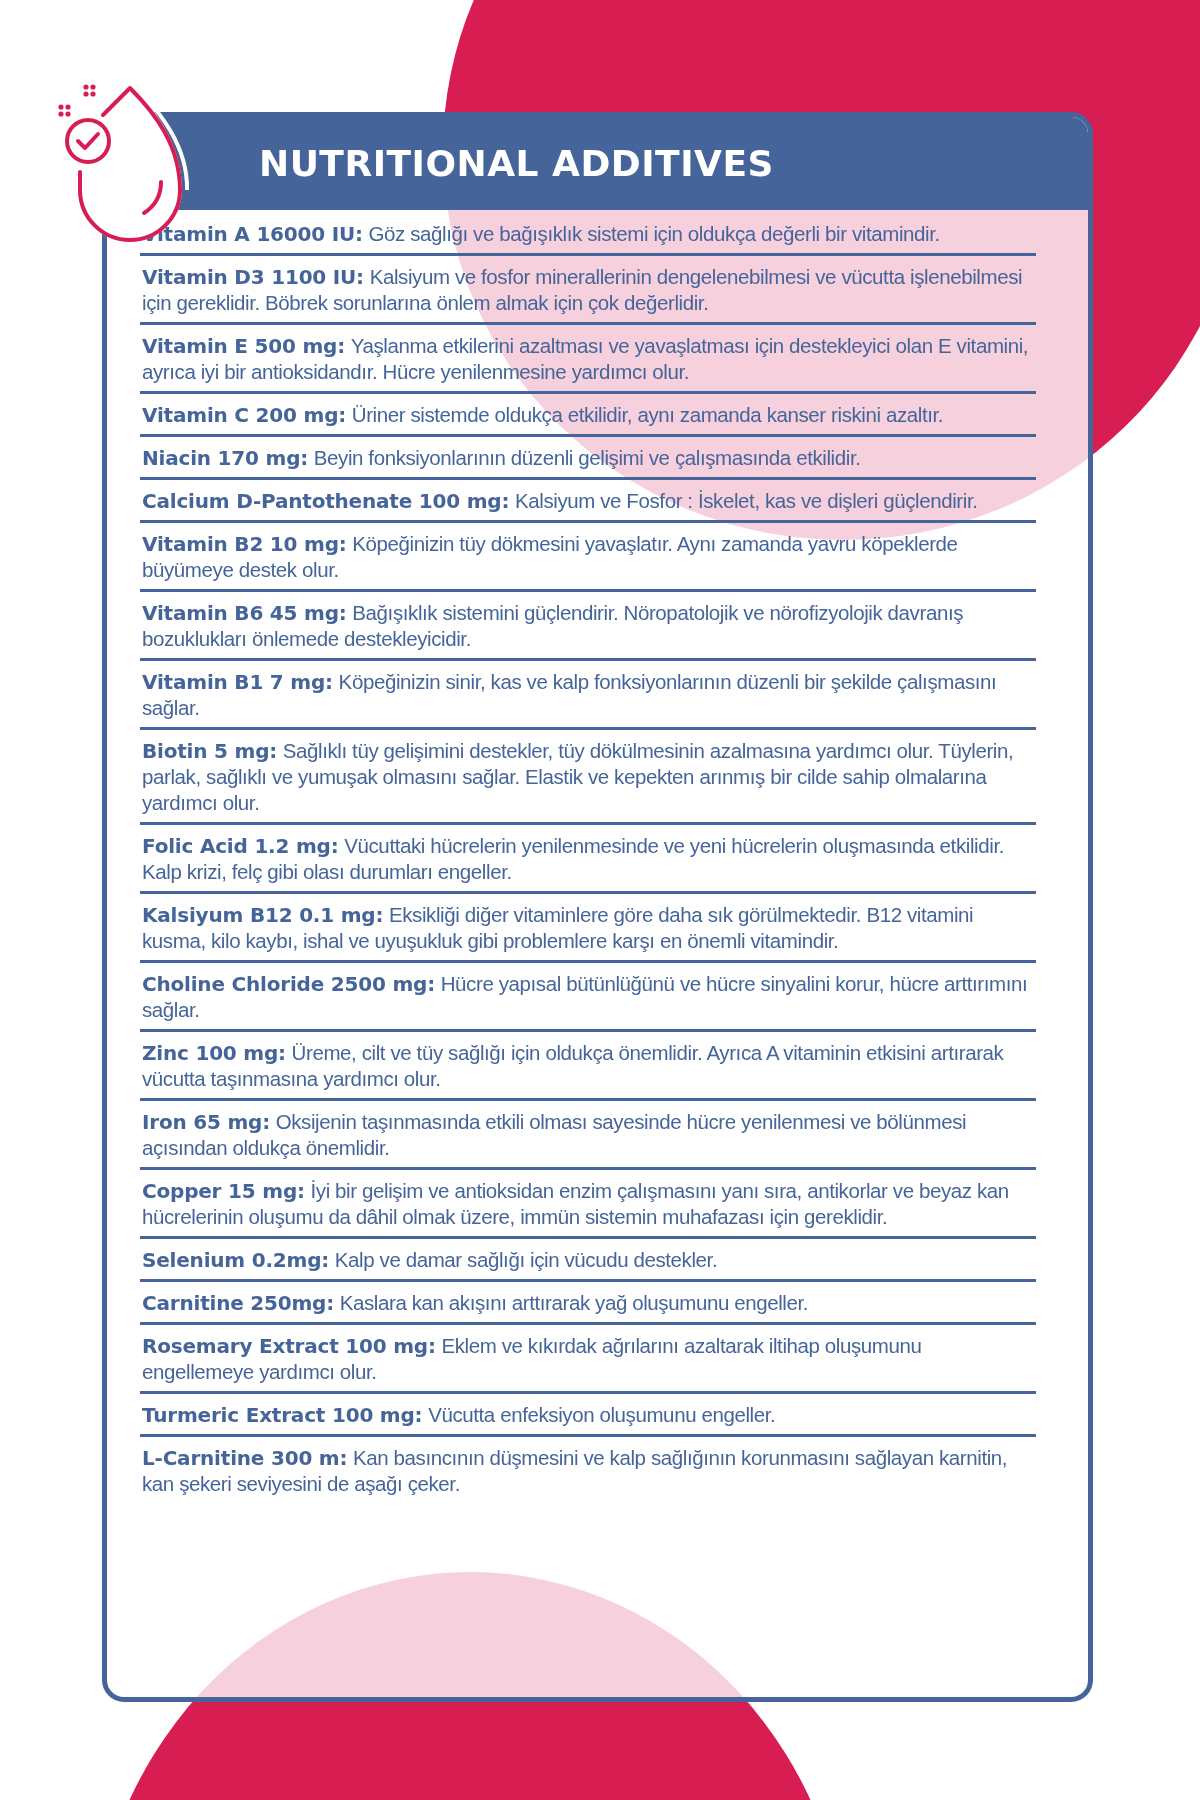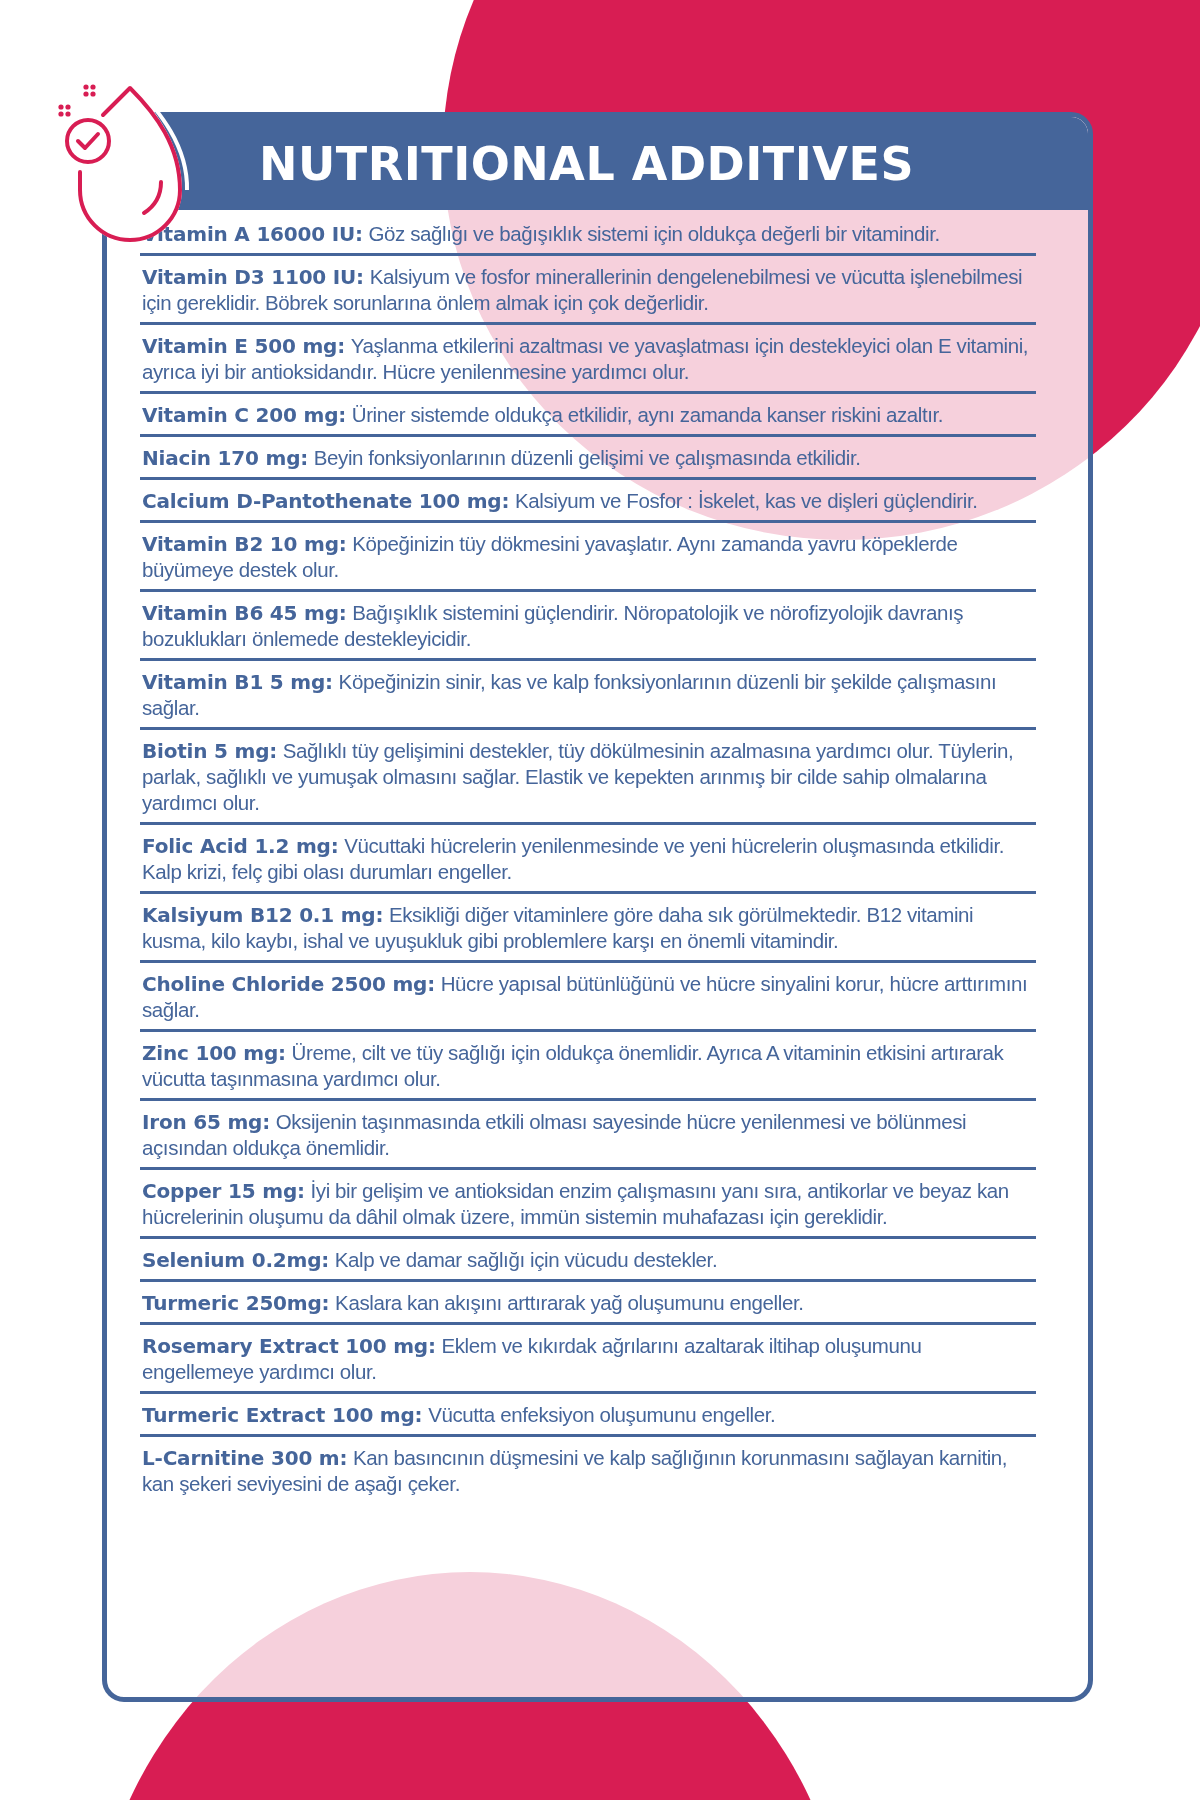--- a/index.html
+++ b/index.html
@@ -29,21 +29,21 @@
       border-radius: 50%; background: #f6d0dc; z-index: 0;
     }
 
     .header {
       position: absolute; left: 0; top: 0; width: 100%; height: 93px;
       background: #45659a; z-index: 2;
       display: flex; align-items: center;
     }
     .header-title {
       margin-left: 152px; color: #ffffff; font-family: "DejaVu Sans", sans-serif;
-      font-weight: bold; font-size: 46px; letter-spacing: 0.5px;
+      font-weight: bold; font-size: 36px; letter-spacing: 0.5px;
     }
 
     .list {
       position: absolute; left: 33px; top: 96px; width: 896px; z-index: 2;
     }
     .item {
       border-bottom: 3px solid #45659a;
       padding: 8px 2px 6px 2px;
       color: #45659a; font-size: 20.5px; line-height: 26px;
     }
@@ -78,30 +78,30 @@
 
   <div class="list">
     <div class="item"><span class="item-name">Vitamin A 16000 IU:</span> <span class="item-desc">Göz sağlığı ve bağışıklık sistemi için oldukça değerli bir vitamindir.</span></div>
     <div class="item"><span class="item-name">Vitamin D3 1100 IU:</span> <span class="item-desc">Kalsiyum ve fosfor minerallerinin dengelenebilmesi ve vücutta işlenebilmesi için gereklidir. Böbrek sorunlarına önlem almak için çok değerlidir.</span></div>
     <div class="item"><span class="item-name">Vitamin E 500 mg:</span> <span class="item-desc">Yaşlanma etkilerini azaltması ve yavaşlatması için destekleyici olan E vitamini, ayrıca iyi bir antioksidandır. Hücre yenilenmesine yardımcı olur.</span></div>
     <div class="item"><span class="item-name">Vitamin C 200 mg:</span> <span class="item-desc">Üriner sistemde oldukça etkilidir, aynı zamanda kanser riskini azaltır.</span></div>
     <div class="item"><span class="item-name">Niacin 170 mg:</span> <span class="item-desc">Beyin fonksiyonlarının düzenli gelişimi ve çalışmasında etkilidir.</span></div>
     <div class="item"><span class="item-name">Calcium D-Pantothenate 100 mg:</span> <span class="item-desc">Kalsiyum ve Fosfor : İskelet, kas ve dişleri güçlendirir.</span></div>
     <div class="item"><span class="item-name">Vitamin B2 10 mg:</span> <span class="item-desc">Köpeğinizin tüy dökmesini yavaşlatır. Aynı zamanda yavru köpeklerde büyümeye destek olur.</span></div>
     <div class="item"><span class="item-name">Vitamin B6 45 mg:</span> <span class="item-desc">Bağışıklık sistemini güçlendirir. Nöropatolojik ve nörofizyolojik davranış bozuklukları önlemede destekleyicidir.</span></div>
-    <div class="item"><span class="item-name">Vitamin B1 5 mg:</span> <span class="item-desc">Köpeğinizin sinir, kas ve kalp fonksiyonlarının düzenli bir şekilde çalışmasını sağlar.</span></div>
+    <div class="item"><span class="item-name">Vitamin B1 7 mg:</span> <span class="item-desc">Köpeğinizin sinir, kas ve kalp fonksiyonlarının düzenli bir şekilde çalışmasını sağlar.</span></div>
     <div class="item"><span class="item-name">Biotin 5 mg:</span> <span class="item-desc">Sağlıklı tüy gelişimini destekler, tüy dökülmesinin azalmasına yardımcı olur. Tüylerin, parlak, sağlıklı ve yumuşak olmasını sağlar. Elastik ve kepekten arınmış bir cilde sahip olmalarına yardımcı olur.</span></div>
     <div class="item"><span class="item-name">Folic Acid 1.2 mg:</span> <span class="item-desc">Vücuttaki hücrelerin yenilenmesinde ve yeni hücrelerin oluşmasında etkilidir. Kalp krizi, felç gibi olası durumları engeller.</span></div>
     <div class="item"><span class="item-name">Kalsiyum B12 0.1 mg:</span> <span class="item-desc">Eksikliği diğer vitaminlere göre daha sık görülmektedir. B12 vitamini kusma, kilo kaybı, ishal ve uyuşukluk gibi problemlere karşı en önemli vitamindir.</span></div>
     <div class="item"><span class="item-name">Choline Chloride 2500 mg:</span> <span class="item-desc">Hücre yapısal bütünlüğünü ve hücre sinyalini korur, hücre arttırımını sağlar.</span></div>
     <div class="item"><span class="item-name">Zinc 100 mg:</span> <span class="item-desc">Üreme, cilt ve tüy sağlığı için oldukça önemlidir. Ayrıca A vitaminin etkisini artırarak vücutta taşınmasına yardımcı olur.</span></div>
     <div class="item"><span class="item-name">Iron 65 mg:</span> <span class="item-desc">Oksijenin taşınmasında etkili olması sayesinde hücre yenilenmesi ve bölünmesi açısından oldukça önemlidir.</span></div>
     <div class="item"><span class="item-name">Copper 15 mg:</span> <span class="item-desc">İyi bir gelişim ve antioksidan enzim çalışmasını yanı sıra, antikorlar ve beyaz kan hücrelerinin oluşumu da dâhil olmak üzere, immün sistemin muhafazası için gereklidir.</span></div>
     <div class="item"><span class="item-name">Selenium 0.2mg:</span> <span class="item-desc">Kalp ve damar sağlığı için vücudu destekler.</span></div>
-    <div class="item"><span class="item-name">Turmeric 250mg:</span> <span class="item-desc">Kaslara kan akışını arttırarak yağ oluşumunu engeller.</span></div>
+    <div class="item"><span class="item-name">Carnitine 250mg:</span> <span class="item-desc">Kaslara kan akışını arttırarak yağ oluşumunu engeller.</span></div>
     <div class="item"><span class="item-name">Rosemary Extract 100 mg:</span> <span class="item-desc">Eklem ve kıkırdak ağrılarını azaltarak iltihap oluşumunu engellemeye yardımcı olur.</span></div>
     <div class="item"><span class="item-name">Turmeric Extract 100 mg:</span> <span class="item-desc">Vücutta enfeksiyon oluşumunu engeller.</span></div>
     <div class="item"><span class="item-name">L-Carnitine 300 m:</span> <span class="item-desc">Kan basıncının düşmesini ve kalp sağlığının korunmasını sağlayan karnitin, kan şekeri seviyesini de aşağı çeker.</span></div>
   </div>
 </div>
 
 <svg class="drop-icon" viewBox="0 0 150 170" xmlns="http://www.w3.org/2000/svg">
 
   <path d="M82 12 C 60 34, 30 70, 30 118 A 52 52 0 0 0 134 118 C 134 70, 104 34, 82 12 Z" fill="#ffffff"></path>
 

